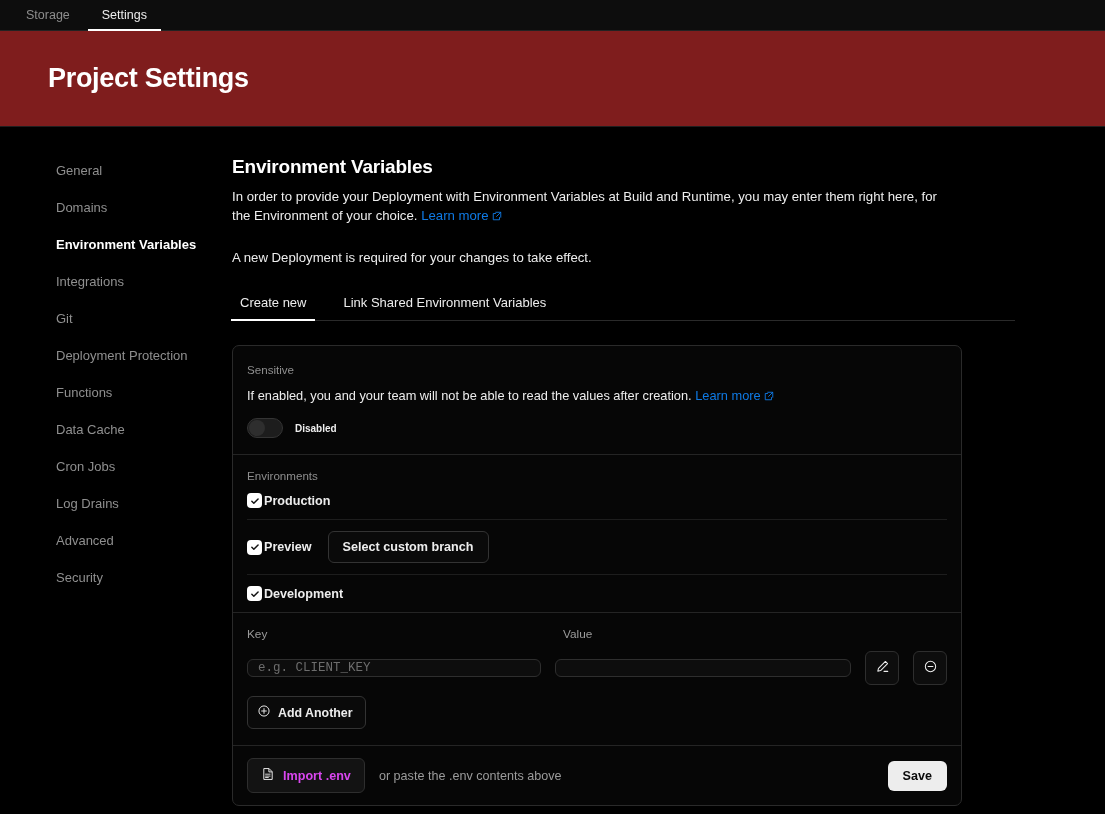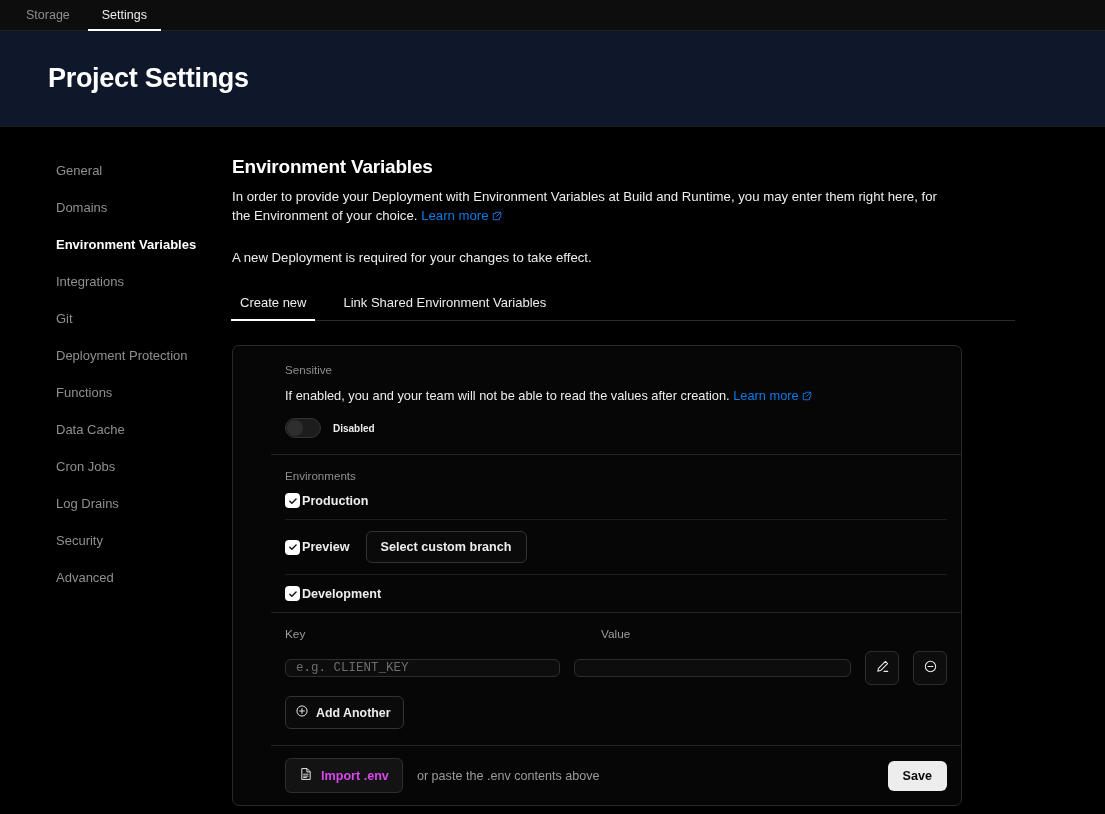--- a/index.html
+++ b/index.html
@@ -41,21 +41,21 @@
     background: #ffffff;
   }
 
   
   .title-band {
     height: 96px;
     border-bottom: 1px solid #1f1f1f;
     display: flex;
     align-items: center;
     padding-left: 48px;
-    background: #0f172a;
+    background: #7f1d1d;
   }
   .page-title {
     font-size: 27px;
     font-weight: 600;
     color: #ffffff;
     letter-spacing: -0.3px;
   }
 
   
   .layout {
@@ -136,21 +136,20 @@
   }
 
   
   .card {
     margin-top: 24px;
     border: 1px solid #2a2a2a;
     border-radius: 7px;
     background: #060606;
     width: 730px;
     overflow: hidden;
-    padding-left: 38px;
   }
   .card-sec { padding: 17px 14px 16px 14px; }
   .divider { height: 1px; background: #242424; }
 
   .lbl-muted {
     font-size: 11.6px;
     color: #8f8f8f;
     margin-bottom: 12px;
   }
   .sens-desc {
@@ -318,22 +317,22 @@
     <div class="side-item">General</div>
     <div class="side-item">Domains</div>
     <div class="side-item active">Environment Variables</div>
     <div class="side-item">Integrations</div>
     <div class="side-item">Git</div>
     <div class="side-item">Deployment Protection</div>
     <div class="side-item">Functions</div>
     <div class="side-item">Data Cache</div>
     <div class="side-item">Cron Jobs</div>
     <div class="side-item">Log Drains</div>
+    <div class="side-item">Advanced</div>
     <div class="side-item">Security</div>
-    <div class="side-item">Advanced</div>
   </div>
 
   <div class="main">
 
     <div class="sec-title">Environment Variables</div>
 
     <div class="sec-desc">
       <span>In order to provide your Deployment with Environment Variables at Build and Runtime, you may enter them right here, for the Environment of your choice.</span>
       <a class="link">Learn more</a><span class="ext"><svg width="10" height="10" viewBox="0 0 12 12" fill="none">
             <path d="M4.5 1.5H10.5V7.5" stroke="#0f7ae5" stroke-width="1.1" stroke-linecap="round" stroke-linejoin="round"></path>

